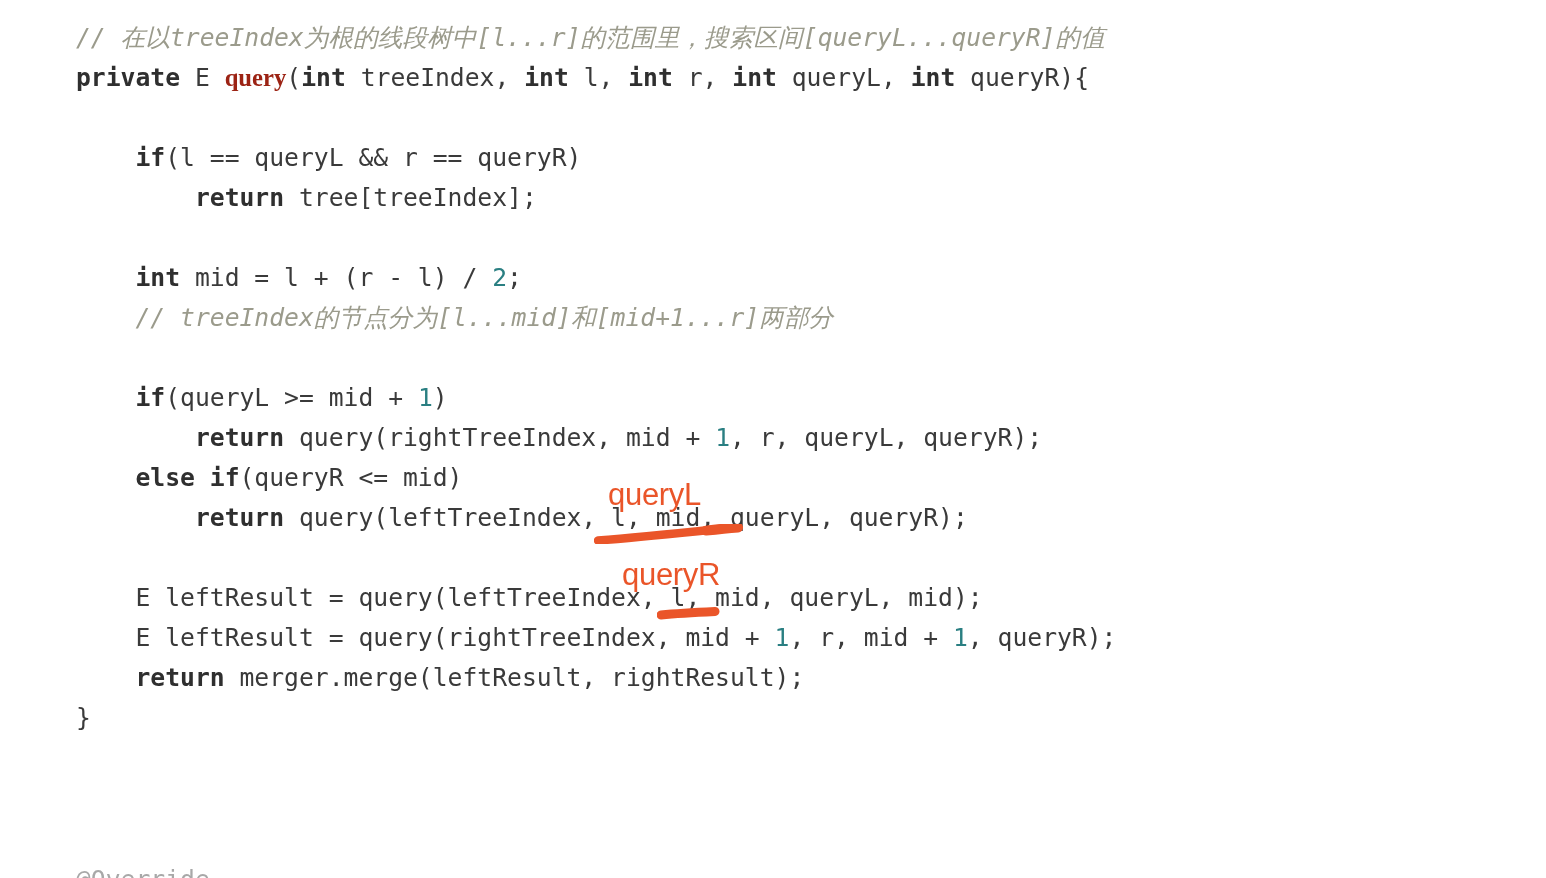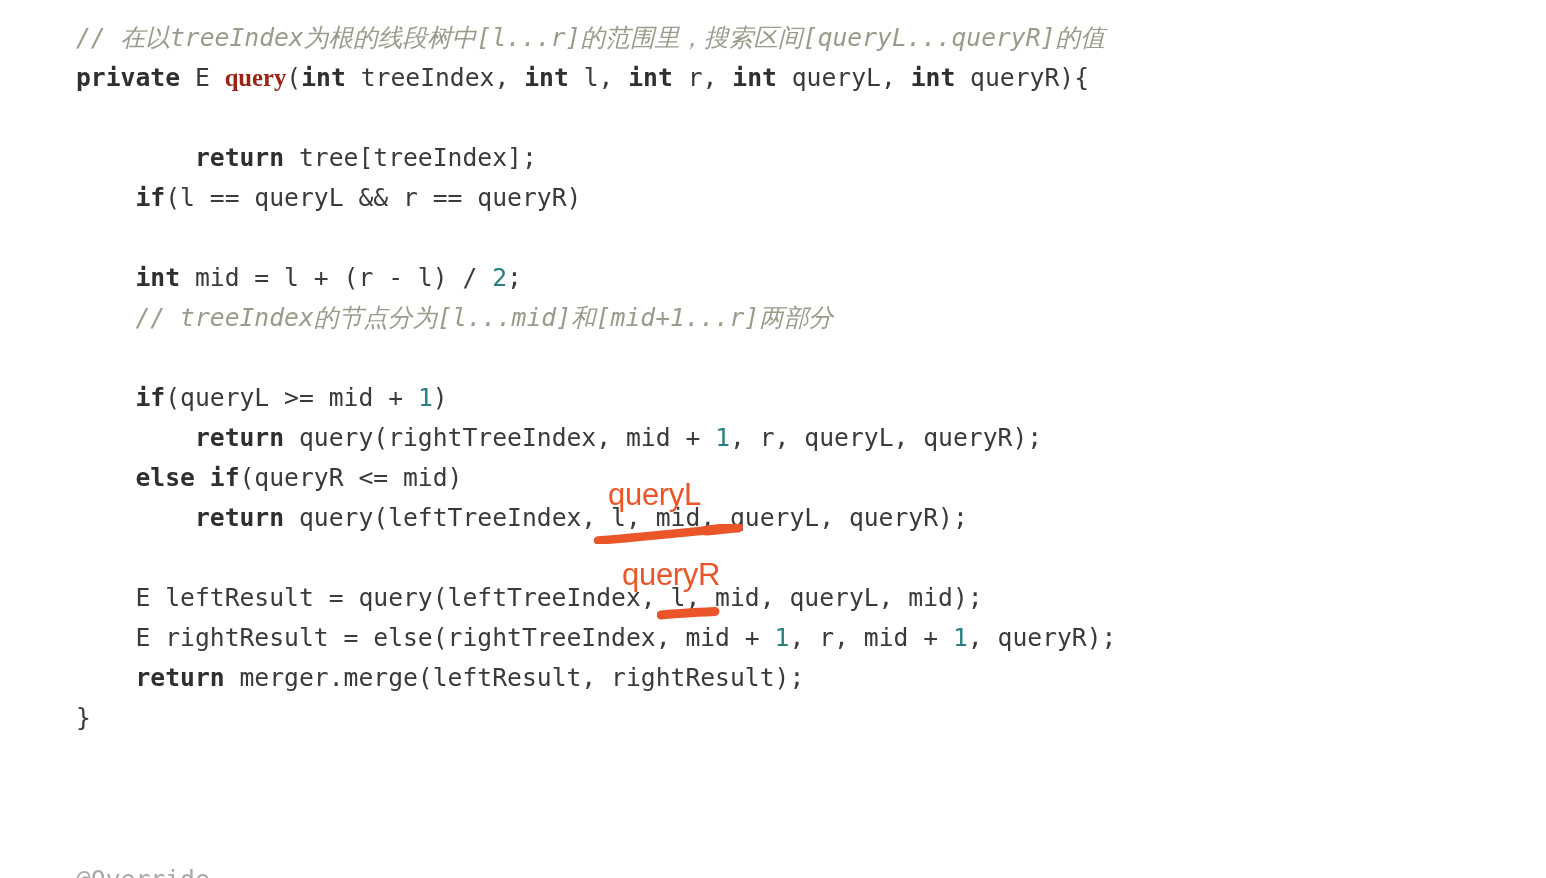--- a/index.html
+++ b/index.html
@@ -78,33 +78,33 @@
 </style>
 </head>
 <body>
 
 <div id="page">
 
   <div id="code">
       <div class="line"><span class="cmt">// 在以treeIndex为根的线段树中[l...r]的范围里，搜索区间[queryL...queryR]的值</span></div>
       <div class="line"><span class="kw">private</span><span class="plain"> E </span><span class="fname">query</span><span class="plain">(</span><span class="kw">int</span><span class="plain"> treeIndex, </span><span class="kw">int</span><span class="plain"> l, </span><span class="kw">int</span><span class="plain"> r, </span><span class="kw">int</span><span class="plain"> queryL, </span><span class="kw">int</span><span class="plain"> queryR){</span></div>
       <div class="line blank">&nbsp;</div>
+      <div class="line"><span class="plain">    </span><span class="kw">if</span><span class="plain">(l == queryL &amp;&amp; r == queryR)</span></div>
       <div class="line"><span class="plain">        </span><span class="kw">return</span><span class="plain"> tree[treeIndex];</span></div>
-      <div class="line"><span class="plain">    </span><span class="kw">if</span><span class="plain">(l == queryL &amp;&amp; r == queryR)</span></div>
       <div class="line blank">&nbsp;</div>
       <div class="line"><span class="plain">    </span><span class="kw">int</span><span class="plain"> mid = l + (r - l) / </span><span class="num">2</span><span class="plain">;</span></div>
       <div class="line"><span class="plain">    </span><span class="cmt">// treeIndex的节点分为[l...mid]和[mid+1...r]两部分</span></div>
       <div class="line blank">&nbsp;</div>
       <div class="line"><span class="plain">    </span><span class="kw">if</span><span class="plain">(queryL &gt;= mid + </span><span class="num">1</span><span class="plain">)</span></div>
       <div class="line"><span class="plain">        </span><span class="kw">return</span><span class="plain"> query(rightTreeIndex, mid + </span><span class="num">1</span><span class="plain">, r, queryL, queryR);</span></div>
       <div class="line"><span class="plain">    </span><span class="kw">else if</span><span class="plain">(queryR &lt;= mid)</span></div>
       <div class="line"><span class="plain">        </span><span class="kw">return</span><span class="plain"> query(leftTreeIndex, l, mid, queryL, queryR);</span></div>
       <div class="line blank">&nbsp;</div>
       <div class="line"><span class="plain">    E leftResult = query(leftTreeIndex, l, mid, queryL, mid);</span></div>
-      <div class="line"><span class="plain">    E rightResult = else(rightTreeIndex, mid + </span><span class="num">1</span><span class="plain">, r, mid + </span><span class="num">1</span><span class="plain">, queryR);</span></div>
+      <div class="line"><span class="plain">    E leftResult = query(rightTreeIndex, mid + </span><span class="num">1</span><span class="plain">, r, mid + </span><span class="num">1</span><span class="plain">, queryR);</span></div>
       <div class="line"><span class="plain">    </span><span class="kw">return</span><span class="plain"> merger.merge(leftResult, rightResult);</span></div>
       <div class="line"><span class="plain">}</span></div>
       <div class="line blank">&nbsp;</div>
     </div>
 
   <div class="anno" id="anno-queryL">queryL</div>
 
   <div class="anno" id="anno-queryR">queryR</div>
 
   <div class="stroke" id="stroke-1">

